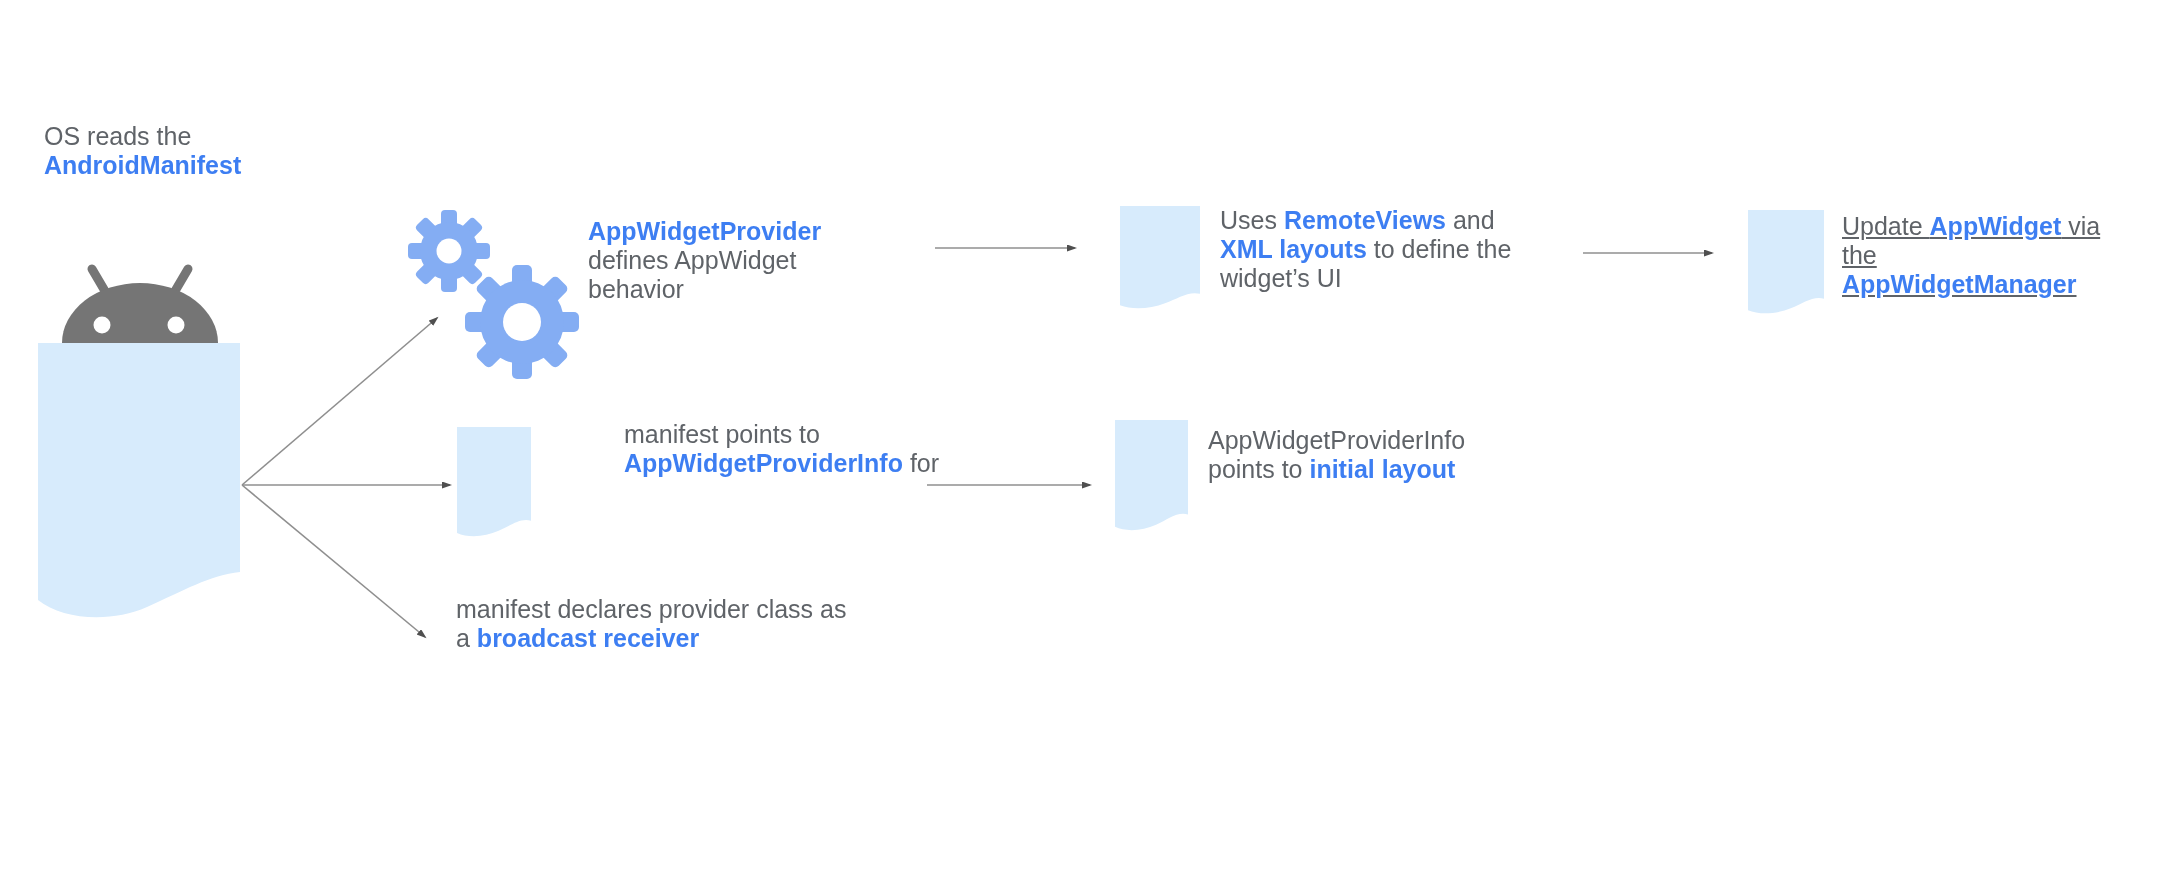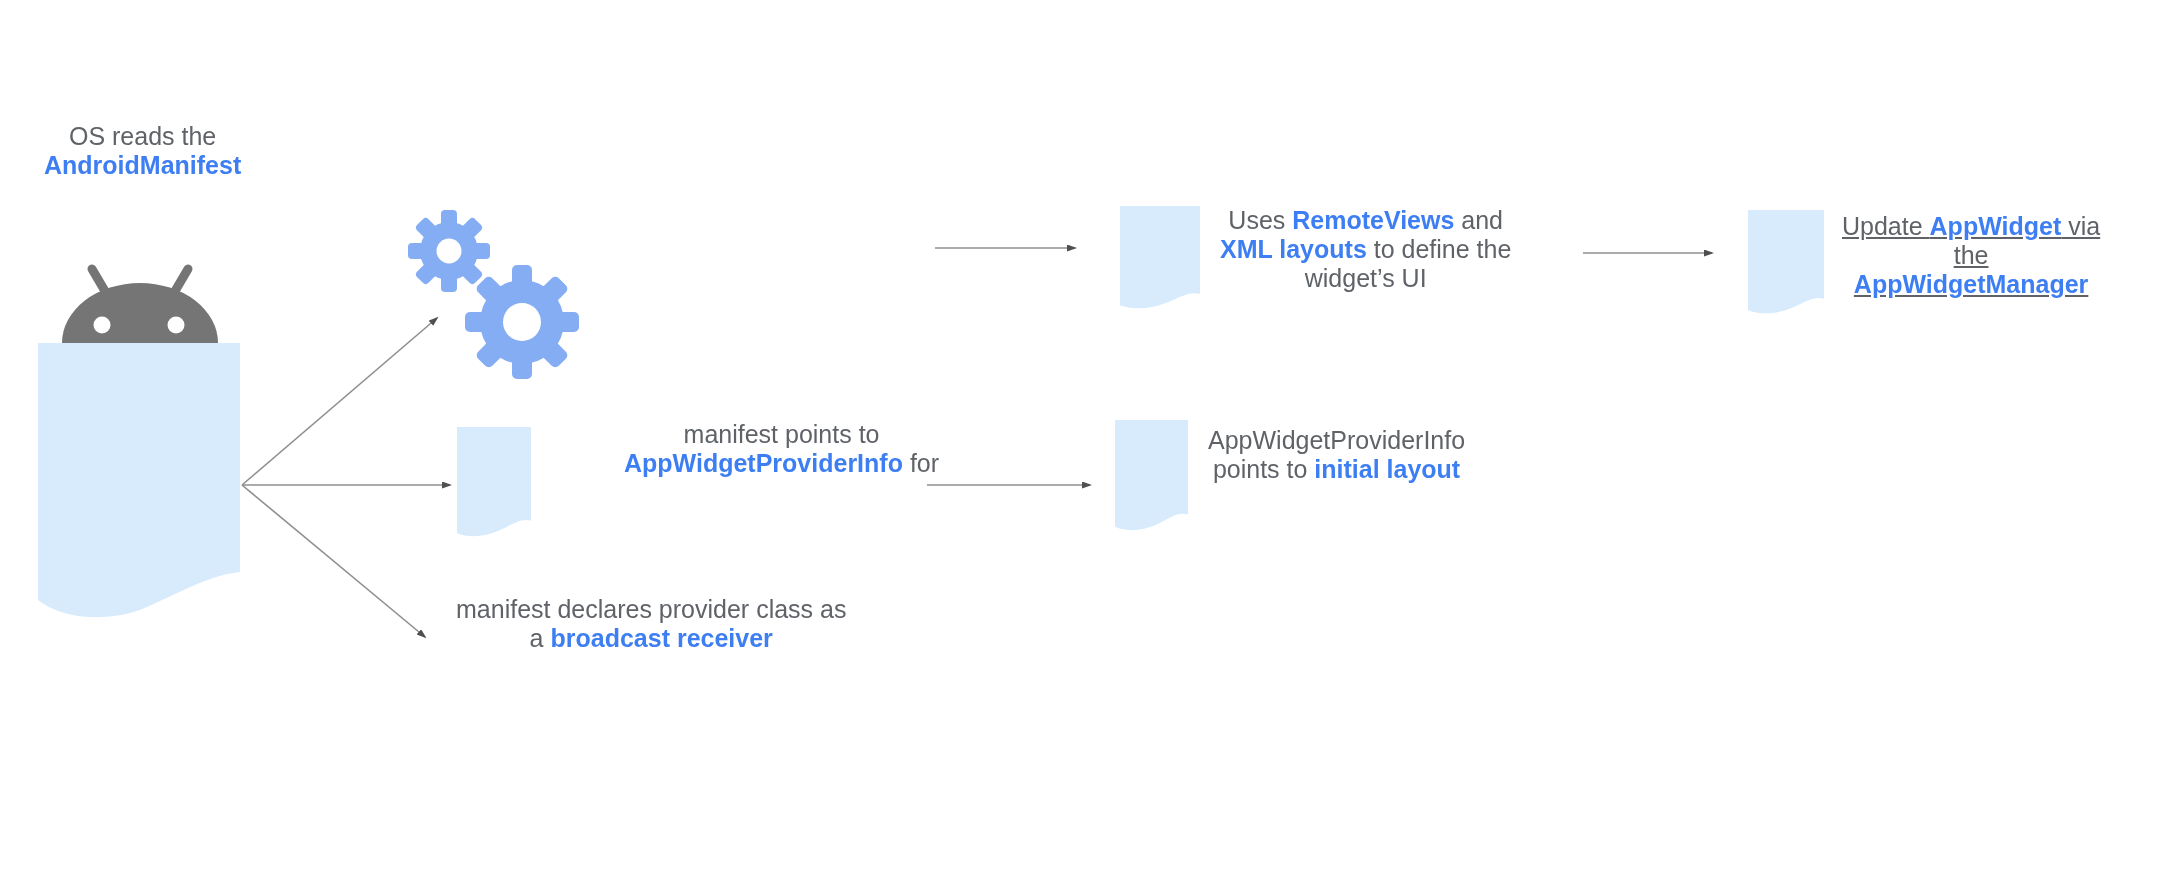--- a/index.html
+++ b/index.html
@@ -1,20 +1,20 @@
 <!DOCTYPE html>
 <html style="--doc-fill: #d7ebfc; --gear-blue: #84adf3; --robot-gray: #757575; --text-gray: #5f6368; --link-blue: #3d7ef2; --arrow-line: #8f8f8f; --arrow-head: #4f4f4f;"><head>
 <meta charset="utf-8">
 <style>
   * { margin:0; padding:0; box-sizing:border-box; }
   html,body { background:#ffffff; }
   body { font-family:"Liberation Sans", sans-serif; }
   .canvas { position:relative; width:2166px; height:872px; background:#fff; overflow:hidden; }
   .abs { position:absolute; }
-  .txt { position:absolute; font-size:25px; line-height:29px; color:var(--text-gray,#5f6368); white-space:nowrap;text-align:center; }
+  .txt { position:absolute; font-size:25px; line-height:29px; color:var(--text-gray,#5f6368); white-space:nowrap; }
   .txt .b { color:var(--link-blue,#3d7ef2); font-weight:bold; }
   svg { display:block; }
   .doc-shape { fill:var(--doc-fill,#d7ebfc); }
   .gear-part { fill:var(--gear-blue,#84adf3); }
   .gear-hole { fill:#ffffff; }
   .robot-part { fill:var(--robot-gray,#757575); }
   .antenna { stroke:var(--robot-gray,#757575); stroke-width:9; stroke-linecap:round; }
   .eye { fill:#ffffff; }
   .arrow-line { stroke:var(--arrow-line,#8f8f8f); stroke-width:1.6; fill:none; }
   .arrow-head { fill:var(--arrow-head,#4f4f4f); }
@@ -59,20 +59,25 @@
       <rect class="gear-part" x="117" y="60" width="20" height="24" rx="5" transform="rotate(135 127 117)"></rect>
       <rect class="gear-part" x="117" y="60" width="20" height="24" rx="5" transform="rotate(180 127 117)"></rect>
       <rect class="gear-part" x="117" y="60" width="20" height="24" rx="5" transform="rotate(225 127 117)"></rect>
       <rect class="gear-part" x="117" y="60" width="20" height="24" rx="5" transform="rotate(270 127 117)"></rect>
       <rect class="gear-part" x="117" y="60" width="20" height="24" rx="5" transform="rotate(315 127 117)"></rect>
       <circle class="gear-part" cx="127" cy="117" r="42"></circle>
       <circle class="gear-hole" cx="127" cy="117" r="19"></circle>
     </g>
   </svg>
 
+  <div class="txt" style="left:588px; top:217px;">
+    <div><span class="b">AppWidgetProvider</span></div>
+    <div><span>defines AppWidget</span></div>
+    <div><span>behavior</span></div>
+  </div>
 
   <svg class="abs" style="left:1120px; top:206px;" width="80" height="105" viewBox="0 0 80 110" preserveAspectRatio="none">
     <path class="doc-shape" d="M0 0 H80 V92 C68 89 58 97 45 102 C30 108 12 109 0 104 Z"></path>
   </svg>
 
   <svg class="abs" style="left:1748px; top:210px;" width="76" height="106" viewBox="0 0 80 110" preserveAspectRatio="none">
     <path class="doc-shape" d="M0 0 H80 V92 C68 89 58 97 45 102 C30 108 12 109 0 104 Z"></path>
   </svg>
 
   <svg class="abs" style="left:457px; top:427px;" width="74" height="112" viewBox="0 0 80 110" preserveAspectRatio="none">

